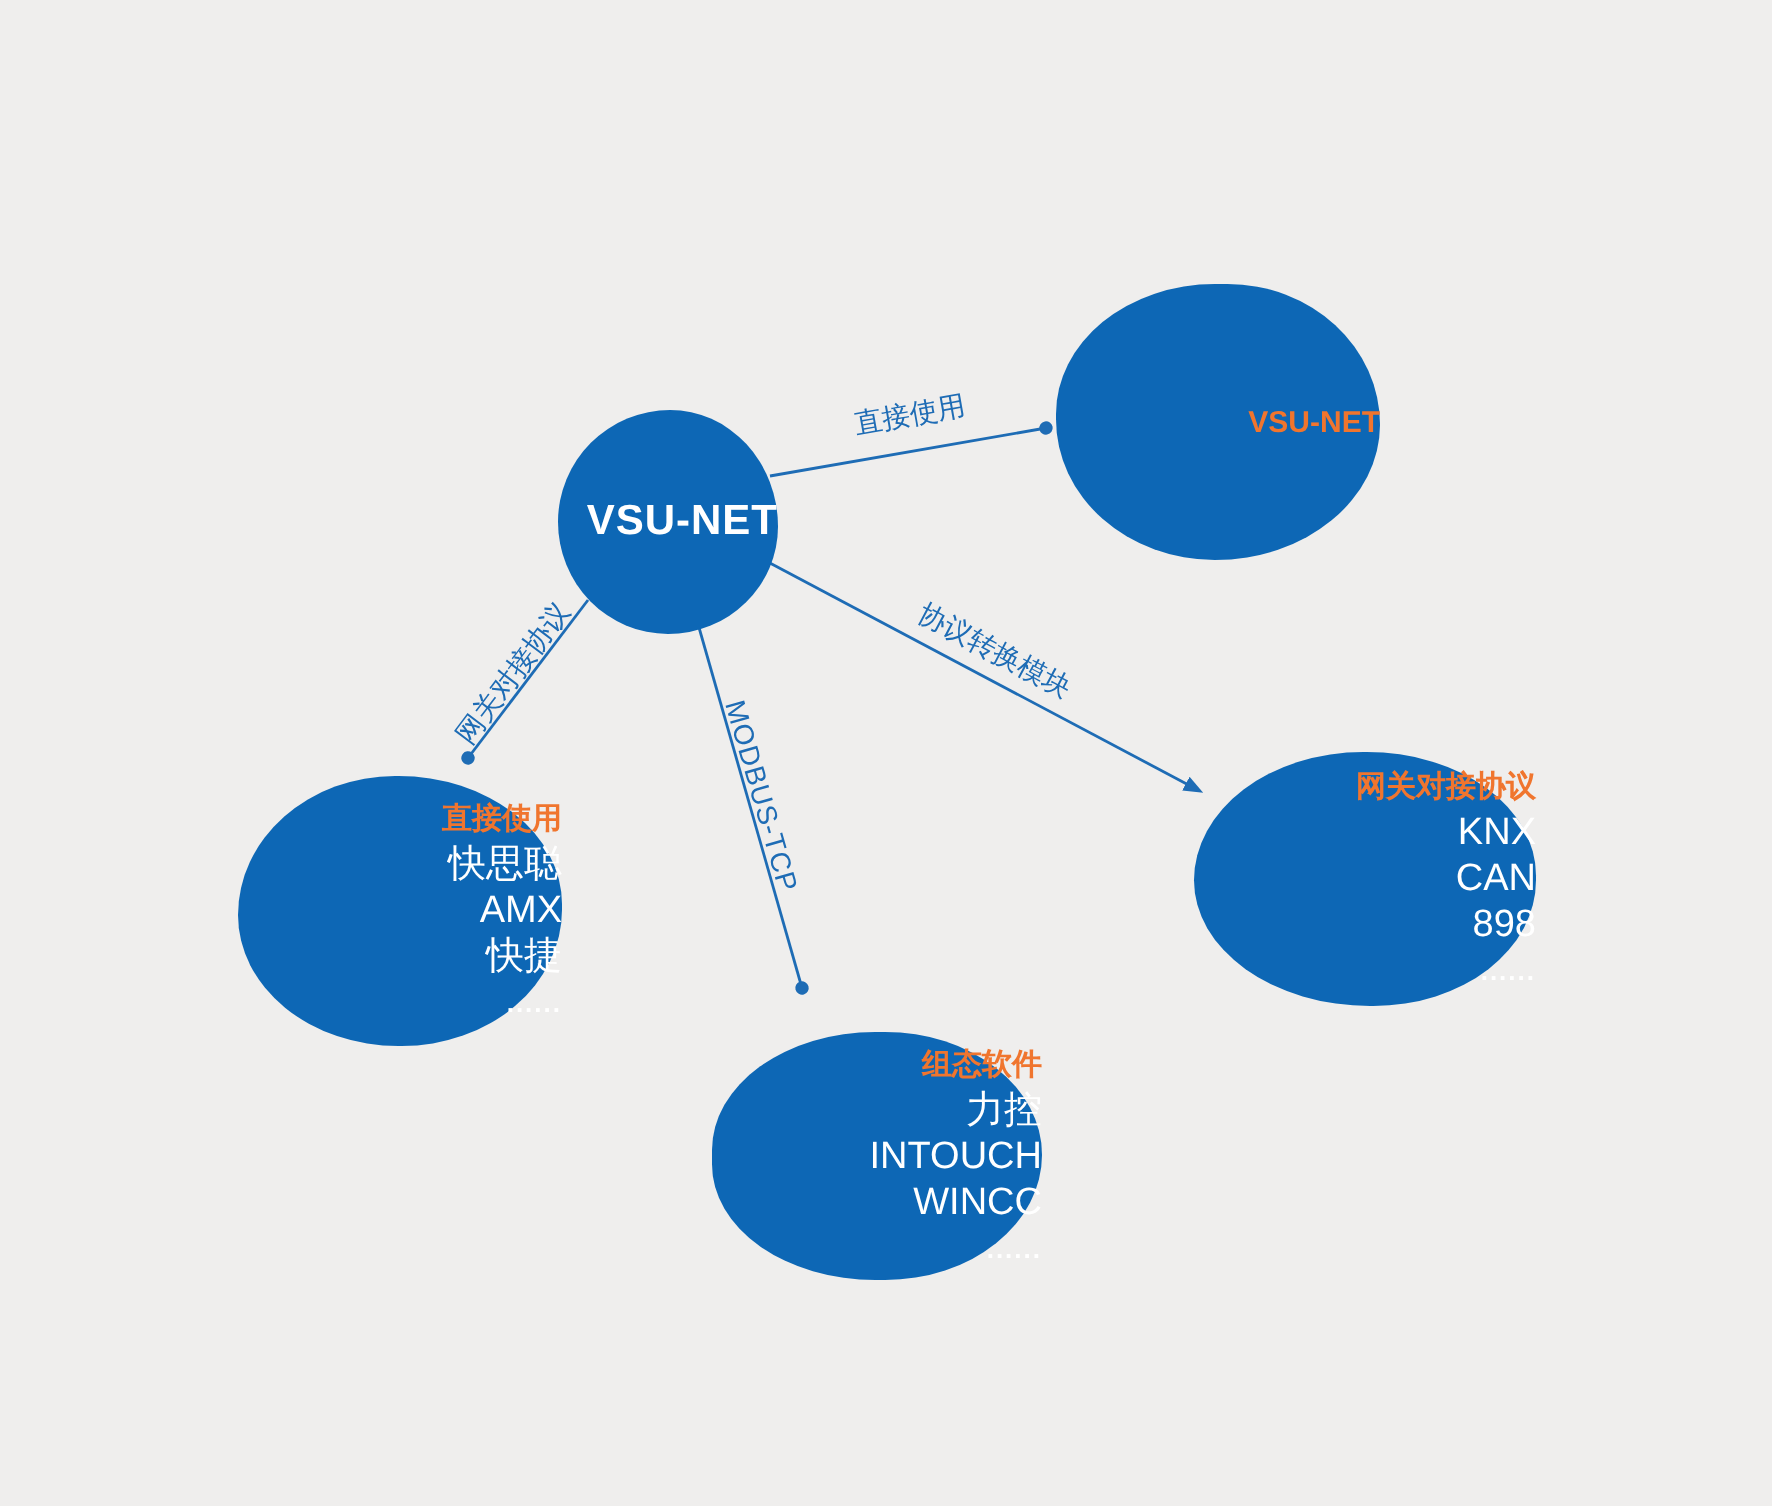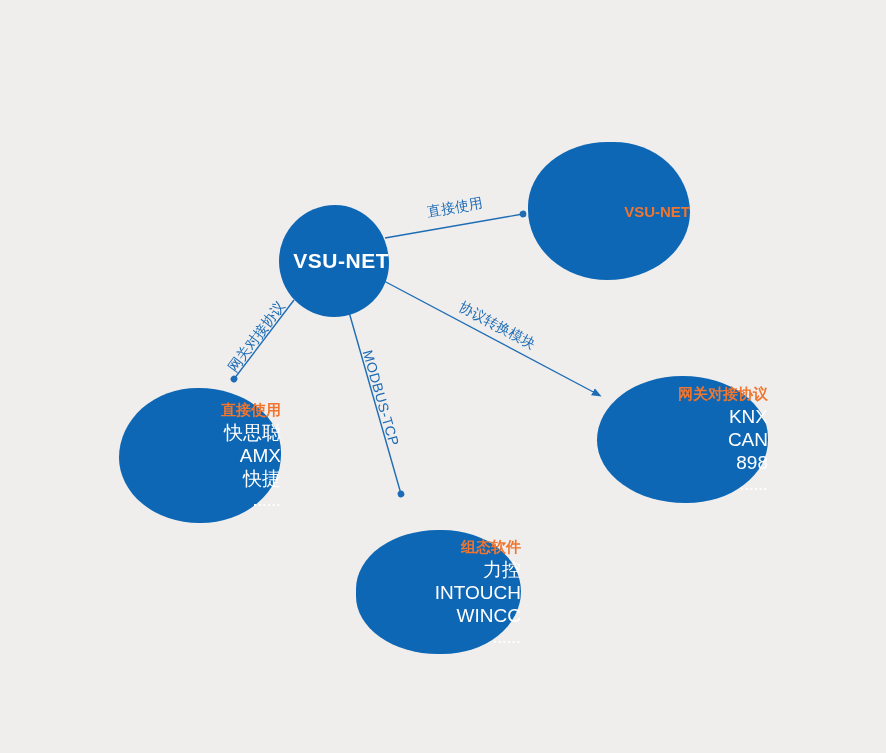--- a/index.html
+++ b/index.html
@@ -65,21 +65,21 @@
   .node-cloud{
     left:528px;top:142px;width:162px;height:138px;
     border-radius:50% 48% 52% 50% / 48% 52% 50% 52%;
   }
   .node-cloud .node-title{font-size:15px;}
   .node-left{
     left:119px;top:388px;width:162px;height:135px;
     border-radius:49% 51% 50% 50% / 52% 48% 51% 49%;
   }
   .node-mid{
-    left:356px;top:530px;width:165px;height:124px;
+    left:356px;top:516px;width:165px;height:124px;
     border-radius:51% 49% 49% 51% / 49% 51% 52% 48%;
   }
   .node-right{
     left:597px;top:376px;width:171px;height:127px;
     border-radius:50% 50% 48% 52% / 51% 49% 50% 50%;
   }
 
   .edge-label{
     position:absolute;
     color:var(--line);

